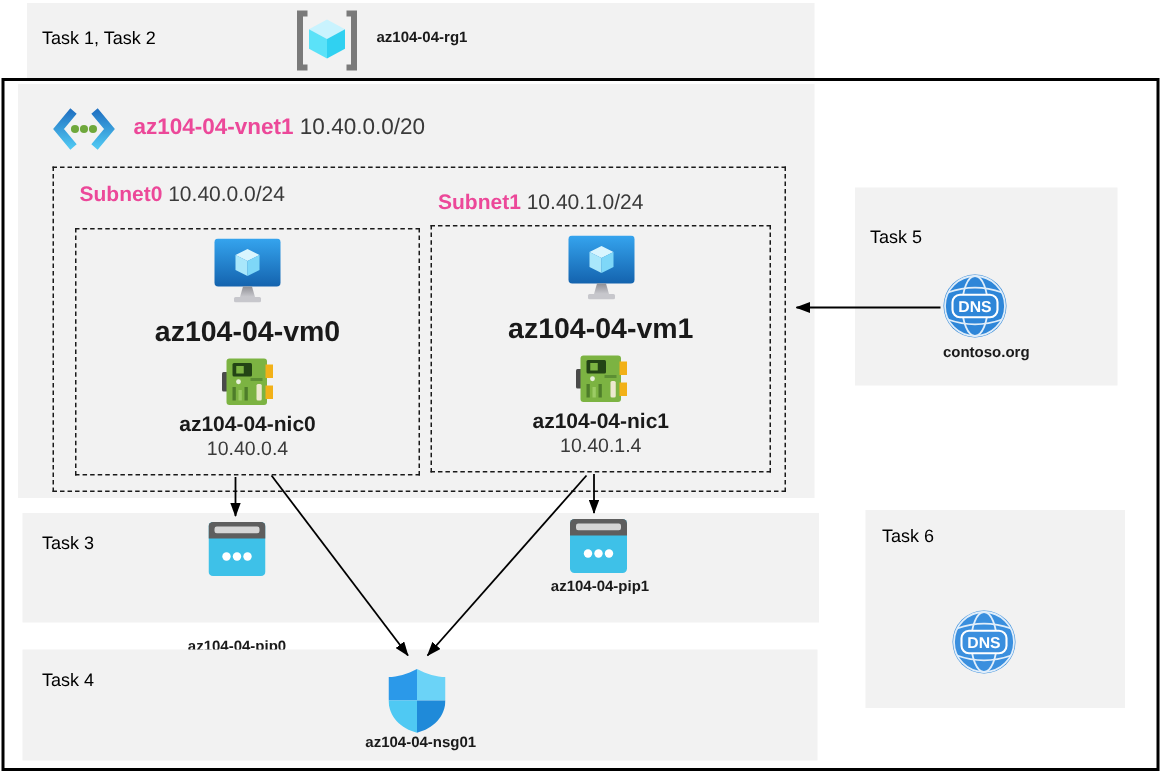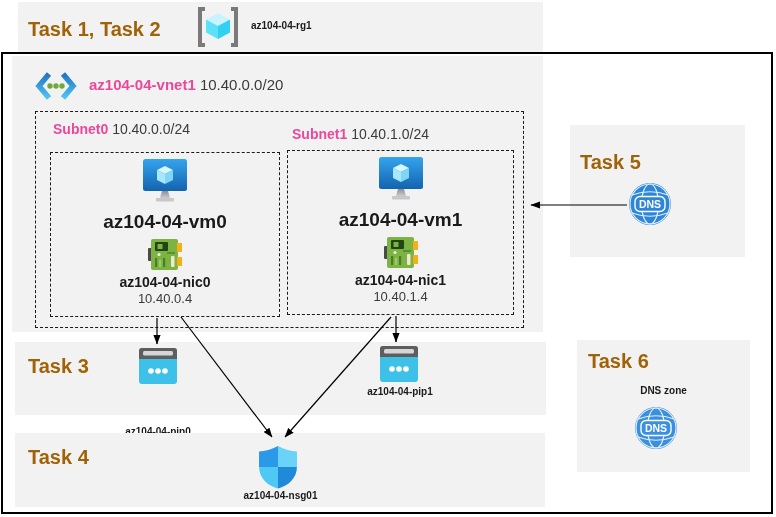--- a/index.html
+++ b/index.html
@@ -2,21 +2,21 @@
 <html><head>
 <meta charset="utf-8">
 <style>
   html,body{margin:0;padding:0;}
   body{
     width:776px;height:517px;position:relative;overflow:hidden;
     background:#ffffff;font-family:"Liberation Sans",sans-serif;color:#1a1a1a;
   }
   .abs{position:absolute;}
   .panel{position:absolute;background:#F2F2F2;}
-  .task-label{position:absolute;font-size:20px;font-weight:700;color:#a16207;white-space:nowrap;}
+  .task-label{position:absolute;font-size:12px;font-weight:400;color:#000000;white-space:nowrap;}
   .name{font-weight:700;color:#ec4899;}
   .muted{font-weight:400;color:#3A3A3A;}
   .bold15{font-size:10px;font-weight:700;white-space:nowrap;}
   .dashed{position:absolute;border:1px dashed #1a1a1a;}
   .subnet-content{position:absolute;inset:0;display:flex;flex-direction:column;align-items:center;}
   .vm-label{font-size:19px;font-weight:700;margin-top:6px;}
   .nic-label{font-size:14px;font-weight:700;margin-top:2px;}
   .ip-label{font-size:13px;color:#3A3A3A;margin-top:1px;text-align:center;}
   .center-text{position:absolute;text-align:center;}
   svg{display:block;}
@@ -146,20 +146,21 @@
     <circle cx="22" cy="22" r="21" fill="#2E86D8"></circle>
     <g fill="none" stroke="#FFFFFF" stroke-width="1.2" opacity="0.85">
       <circle cx="22" cy="22" r="20"></circle>
       <ellipse cx="22" cy="22" rx="8.5" ry="20"></ellipse>
       <path d="M4 13 Q22 6.5 40 13"></path>
       <path d="M4 31 Q22 37.5 40 31"></path>
     </g>
     <rect x="7" y="14.5" width="30" height="15" rx="5" fill="#2E86D8" stroke="#FFFFFF" stroke-width="1.4"></rect>
     <text x="22" y="26" text-anchor="middle" font-size="10.5" font-weight="700" fill="#FFFFFF" font-family="Liberation Sans, sans-serif">DNS</text>
   </svg>
+  <div class="center-text bold15" style="left:0;top:105px;width:175px;">contoso.org</div>
 </div>
 
 <div class="panel" style="left:15px;top:342px;width:531px;height:73px;"></div>
 <div class="task-label" style="left:28px;top:355px;">Task 3</div>
 
 <svg class="abs" style="left:139px;top:348px;" width="38" height="36" viewBox="0 0 38 36">
   <rect width="38" height="36" rx="3" fill="#3EC1E8"></rect>
   <path d="M3 0 h32 a3 3 0 0 1 3 3 v8 H0 V3 a3 3 0 0 1 3 -3 z" fill="#5E5E5E"></path>
   <rect x="4" y="3" width="30" height="4.5" rx="1.5" fill="#D6D6D6"></rect>
   <circle cx="12" cy="23" r="2.8" fill="#fff"></circle>
@@ -173,21 +174,20 @@
   <path d="M3 0 h32 a3 3 0 0 1 3 3 v8 H0 V3 a3 3 0 0 1 3 -3 z" fill="#5E5E5E"></path>
   <rect x="4" y="3" width="30" height="4.5" rx="1.5" fill="#D6D6D6"></rect>
   <circle cx="12" cy="23" r="2.8" fill="#fff"></circle>
     <circle cx="19" cy="23" r="2.8" fill="#fff"></circle>
     <circle cx="26" cy="23" r="2.8" fill="#fff"></circle>
 </svg>
 <div class="center-text bold15" style="left:325px;top:386px;width:150px;">az104-04-pip1</div>
 
 <div class="panel" style="left:577px;top:340px;width:173px;height:132px;">
   <div class="task-label" style="left:11px;top:10px;">Task 6</div>
-  <div class="center-text bold15" style="left:0;top:45px;width:173px;">DNS zone</div>
   <svg class="abs" style="left:57px;top:66px;" width="44" height="44" viewBox="0 0 44 44">
     <circle cx="22" cy="22" r="21" fill="#3A8FDE"></circle>
     <g fill="none" stroke="#FFFFFF" stroke-width="1.2" opacity="0.85">
       <circle cx="22" cy="22" r="20"></circle>
       <ellipse cx="22" cy="22" rx="8.5" ry="20"></ellipse>
       <path d="M4 13 Q22 6.5 40 13"></path>
       <path d="M4 31 Q22 37.5 40 31"></path>
     </g>
     <rect x="7" y="14.5" width="30" height="15" rx="5" fill="#3A8FDE" stroke="#FFFFFF" stroke-width="1.4"></rect>
     <text x="22" y="26" text-anchor="middle" font-size="10.5" font-weight="700" fill="#FFFFFF" font-family="Liberation Sans, sans-serif">DNS</text>

